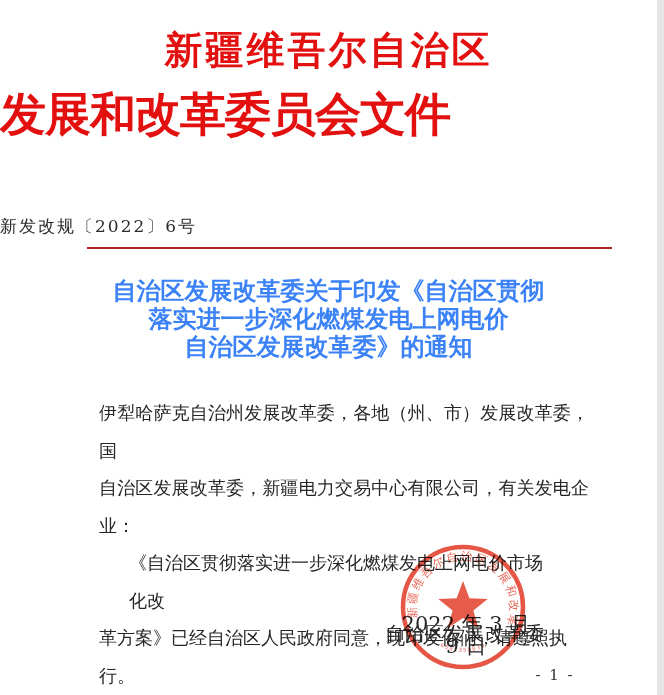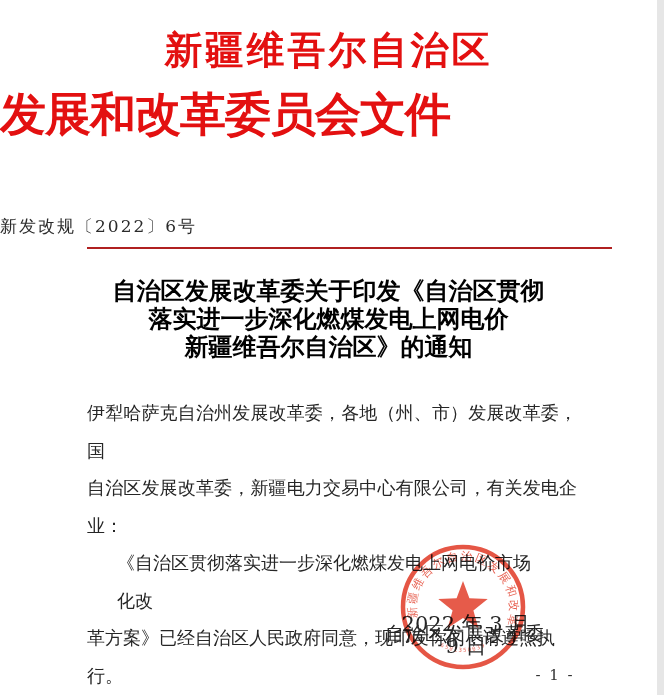--- a/index.html
+++ b/index.html
@@ -50,34 +50,34 @@
   .red-rule {
     position: absolute;
     top: 247px; left: 87px;
     width: 525px; height: 2px;
     background: #b02020;
   }
   .doc-title {
     position: absolute;
     top: 277px; left: 0; width: 657px;
     text-align: center;
-    color: #000000;
+    color: #3b82f6;
     font-size: 24px;
     font-weight: 700;
     line-height: 28px;
   }
   .body-block {
     position: absolute;
     top: 394px; left: 87px;
     width: 490px;
     color: #262626;
     font-size: 18px;
     line-height: 37.5px;
   }
-  .body-line { width: 490px; }
+  .body-line { width: 490px; margin-left: 12px; }
   .body-line.justify {
     text-align: justify;
     text-align-last: justify;
     text-justify: inter-character;
   }
   .body-line.indent { padding-left: 30px; width: 460px; }
   .signature-org {
     position: absolute;
     top: 582px; left: 385px;
     width: 160px;
@@ -123,21 +123,21 @@
   <div class="hdr-line1">新疆维吾尔自治区</div>
   <div class="hdr-line2">发展和改革委员会文件</div>
 
   <div class="doc-number">新发改规〔2022〕6号</div>
 
   <div class="red-rule"></div>
 
   <div class="doc-title">
     <div>自治区发展改革委关于印发《自治区贯彻</div>
     <div>落实进一步深化燃煤发电上网电价</div>
-    <div>新疆维吾尔自治区》的通知</div>
+    <div>自治区发展改革委》的通知</div>
   </div>
 
   <div class="body-block">
     <div class="body-line justify">伊犁哈萨克自治州发展改革委，各地（州、市）发展改革委，国</div>
     <div class="body-line justify">自治区发展改革委，新疆电力交易中心有限公司，有关发电企</div>
     <div class="body-line">业：</div>
     <div class="body-line indent">《自治区贯彻落实进一步深化燃煤发电上网电价市场化改</div>
     <div class="body-line">革方案》已经自治区人民政府同意，现印发你们，请遵照执行。</div>
   </div>
 

